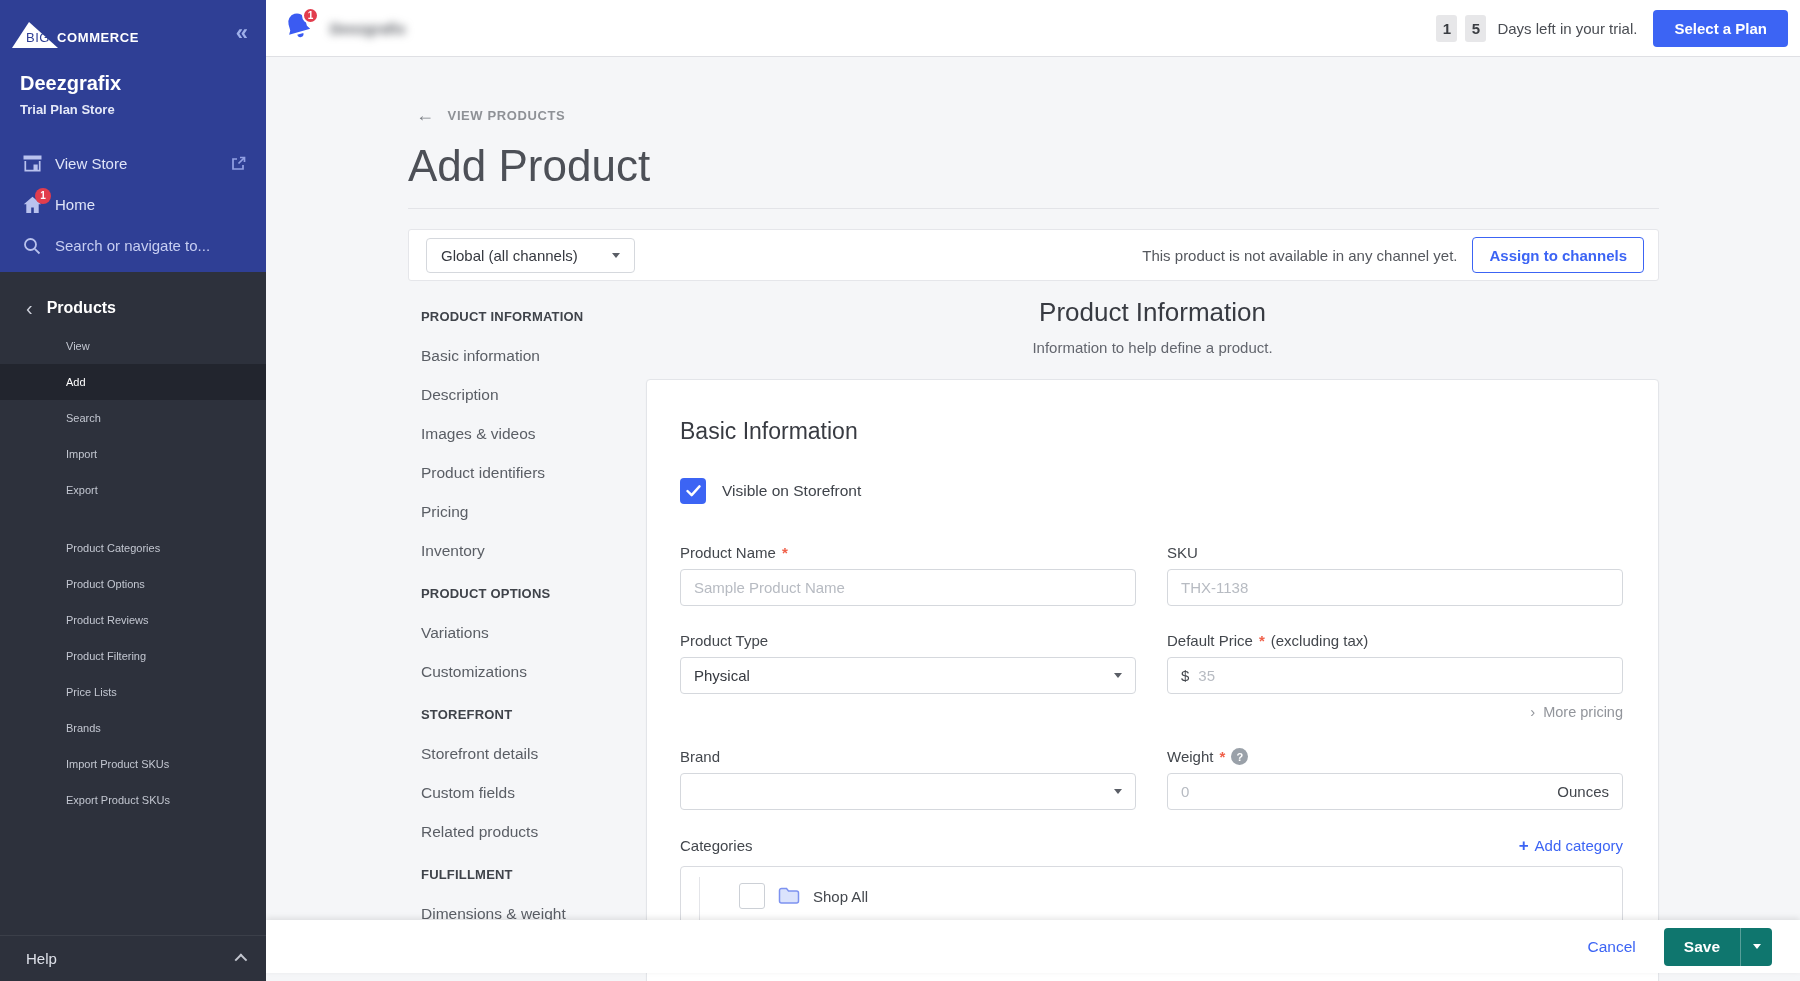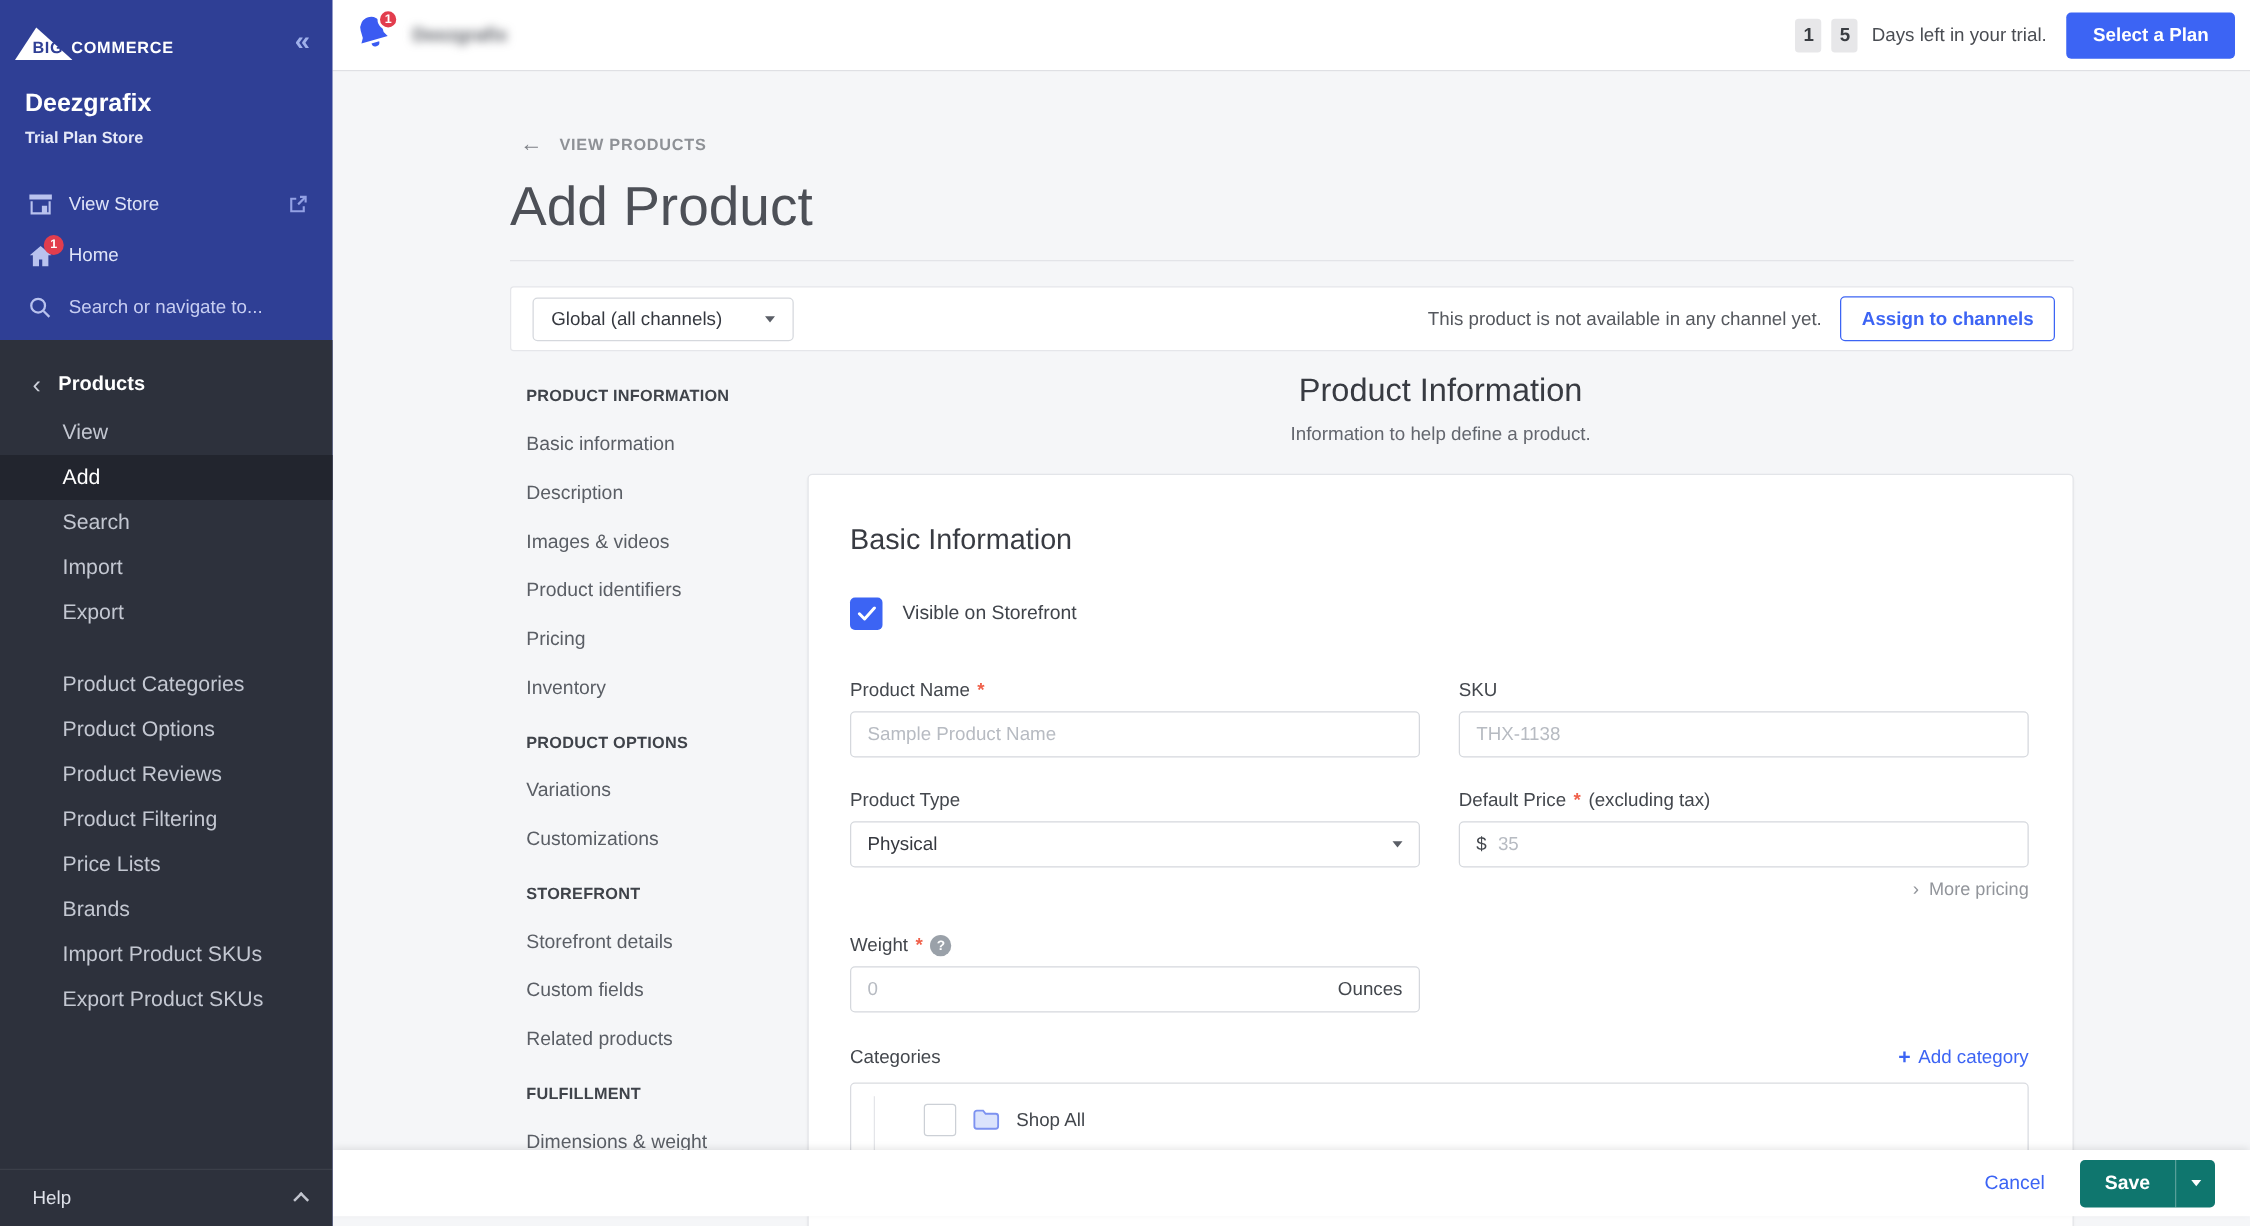--- a/index.html
+++ b/index.html
@@ -5,38 +5,38 @@
   * { box-sizing:border-box; margin:0; padding:0; }
   html,body { width:1800px; height:981px; }
   body { font-family:"Liberation Sans","DejaVu Sans",sans-serif; background:#f5f6f8; overflow:hidden; }
   #app { position:relative; width:1800px; height:981px; background:#f5f6f8; overflow:hidden; }
 
   
   .sidebar { position:absolute; left:0; top:0; width:266px; height:100%; background:#2f3f95; display:flex; flex-direction:column; z-index:30; }
   .sb-top { height:272px; flex:none; overflow:hidden; }
   .logo-row { display:flex; align-items:center; justify-content:space-between; padding:18px 18px 0 12px; }
   .logo { position:relative; display:flex; align-items:flex-end; height:30px; cursor:pointer; }
-  .logo-big { position:absolute; left:14px; bottom:3px; font-size:13px; font-weight:700; color:#2f3f95; letter-spacing:0.5px; }
+  .logo-big { position:absolute; left:14px; bottom:3px; font-size:13px; font-weight:400; color:#2f3f95; letter-spacing:0.5px; }
   .logo-commerce { color:#fff; font-weight:800; font-size:13px; letter-spacing:0.6px; padding-bottom:3px; margin-left:-1px; }
   .collapse { color:#9fb0ea; font-size:22px; line-height:20px; cursor:pointer; font-weight:700; }
   .store-block { padding:24px 20px 0 20px; }
   .store-name { color:#fff; font-size:20px; font-weight:700; }
   .store-plan { color:#e4e8f8; font-size:13px; font-weight:700; margin-top:7px; }
   .sb-menu { margin-top:26px; }
   .sb-menu-row { display:flex; align-items:center; height:41px; padding:0 18px 0 22px; color:#dfe4f8; font-size:15px; gap:13px; cursor:pointer; }
   .icon-slot { width:20px; display:flex; justify-content:center; color:#b9c2ee; position:relative; flex:none; }
   .row-spacer { flex:1; }
   .red-badge { background:#e23d4d; color:#fff; font-size:10px; font-weight:700; min-width:16px; height:16px; border-radius:9px; display:flex; align-items:center; justify-content:center; }
   .icon-slot .red-badge { position:absolute; top:-8px; right:-9px; }
   .search-label { color:#c7cef2; }
 
   .sb-dark { flex:1; background:#2d313c; display:flex; flex-direction:column; padding-top:18px; min-height:0; }
   .products-header { display:flex; align-items:center; gap:14px; padding-left:26px; color:#fff; font-weight:700; font-size:16px; height:36px; margin-bottom:2px; cursor:pointer; }
   .chevron-left-glyph { color:#cdd0da; font-size:20px; line-height:1; font-weight:400; }
-  .sb-item { height:36px; display:flex; align-items:center; padding-left:50px; color:#c3c7d1; font-size:17px; cursor:pointer; flex:none; }
+  .sb-item { height:36px; display:flex; align-items:center; padding-left:66px; color:#c3c7d1; font-size:11px; cursor:pointer; flex:none; }
   .sb-item.active { background:#22252e; color:#fff; }
   .sb-group-gap { height:22px; flex:none; }
   .help-row { margin-top:auto; height:46px; flex:none; display:flex; align-items:center; justify-content:space-between; padding:0 22px 0 26px; color:#dfe2ea; font-size:15px; border-top:1px solid rgba(255,255,255,0.07); cursor:pointer; }
   .chev-up { width:9px; height:9px; border-top:2px solid #c3c6cf; border-right:2px solid #c3c6cf; transform:rotate(-45deg) translateY(2px); }
 
   
   .topbar { position:absolute; left:266px; top:0; right:0; height:57px; background:#fff; border-bottom:1px solid #dfe0e4; display:flex; align-items:center; padding:0 10px 0 16px; z-index:20; }
   .bell-wrap { position:relative; width:36px; height:36px; color:#3b5bf2; cursor:pointer; flex:none; }
   .bell-wrap svg { transform:rotate(-16deg); }
   .bell-badge { position:absolute; top:-3px; right:-1px; background:#e23d4d; color:#fff; font-size:10px; font-weight:700; width:17px; height:17px; border-radius:50%; border:2px solid #fff; display:flex; align-items:center; justify-content:center; }
@@ -325,20 +325,29 @@
           <div class="more-pricing">
             <span class="mp-chev">›</span>
             <span>More pricing</span>
           </div>
         </div>
       </div>
 
       <div class="frow frow3">
         <div class="fgroup">
           <label class="flabel">
+              <span>Brand</span>
+            </label>
+          <div class="ctrl select">
+            <span class="sel-value"></span>
+            <span class="caret"></span>
+          </div>
+        </div>
+        <div class="fgroup">
+          <label class="flabel">
             <span>Weight</span>
             <span class="req">*</span>
             <span class="help-circle">?</span>
           </label>
           <div class="ctrl">
             <input type="text" placeholder="0" style="">
             <span class="suffix">Ounces</span>
           </div>
         </div>
       </div>

